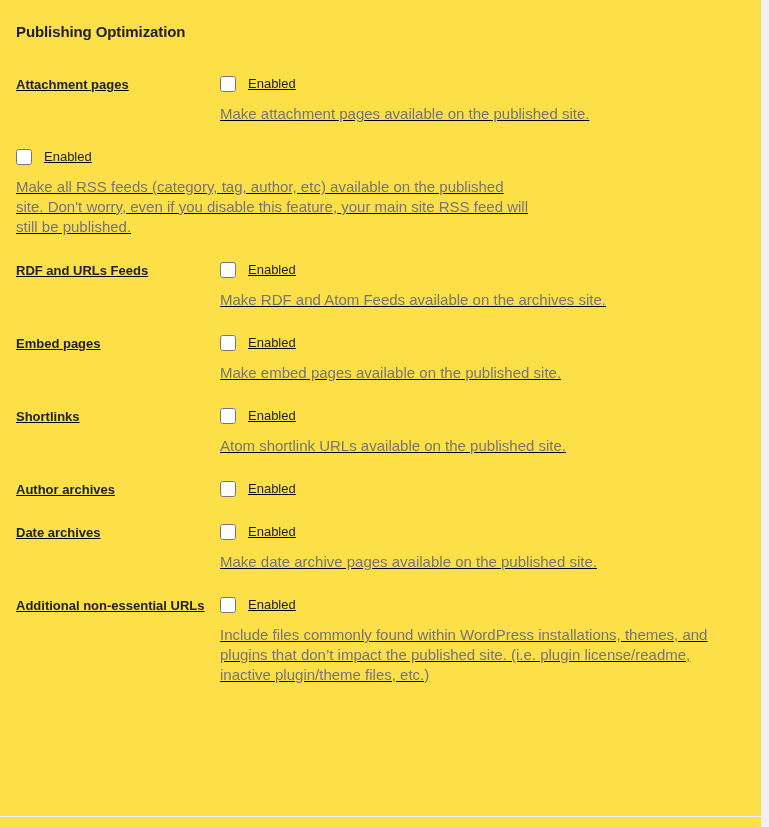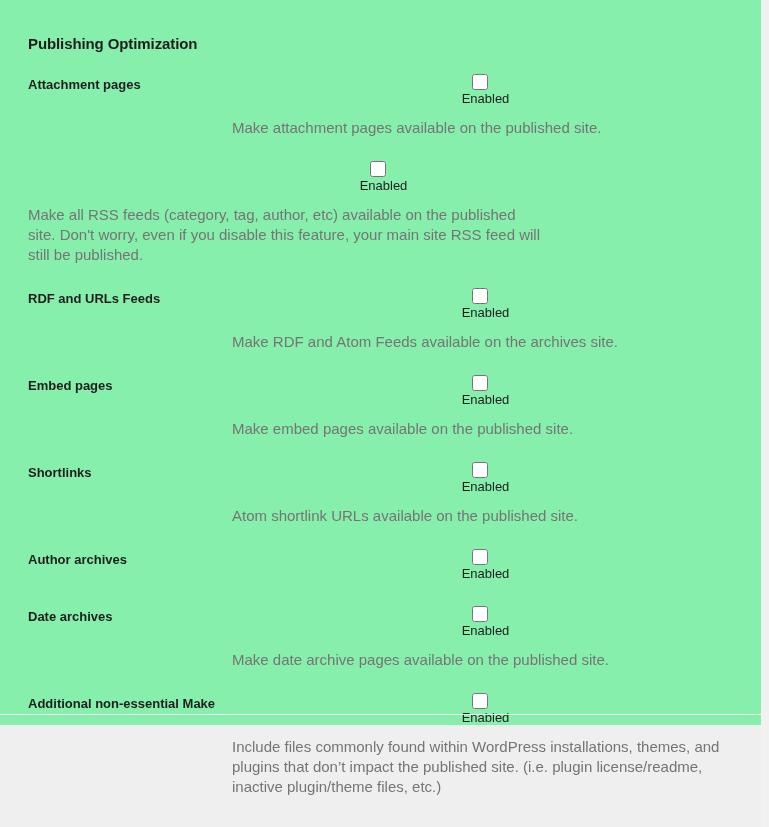--- a/index.html
+++ b/index.html
@@ -11,24 +11,24 @@
     height: 827px;
     background: #efefef;
     font-family: "Liberation Sans", sans-serif;
     -webkit-font-smoothing: antialiased;
     overflow: hidden;
   }
 
   .panel {
     position: relative;
     width: 769px;
-    height: 725px;
-    background: #86efac;
+    height: 827px;
+    background: #fde047;
     box-sizing: border-box;
-    padding: 12px;
+    padding: 0;
   }
 
   
   .right-gutter {
     position: absolute;
     top: 0;
     right: 0;
     width: 8px;
     height: 827px;
     background: #f1f1f1;
@@ -39,21 +39,22 @@
     padding: 22px 16px 0 16px;
     font-size: 15px;
     font-weight: 700;
     line-height: 20px;
     color: #1e1e1e;
     letter-spacing: -0.1px;
   }
 
   .rows {
     padding: 0 16px 0 16px;
-    margin-top: 20px;
+    margin-top: 32px;
+    text-decoration: underline;
   }
 
   .row {
     display: flex;
     align-items: flex-start;
     margin-bottom: 23px;
   }
 
   .row-label {
     width: 204px;
@@ -70,21 +71,20 @@
   .row-field {
     flex: 1 1 auto;
     min-width: 0;
     padding-right: 14px;
   }
 
   .checkbox-line {
     display: flex;
     align-items: center;
     min-height: 20px;
-    flex-direction: column;
   }
 
   .checkbox {
     width: 16px;
     height: 16px;
     box-sizing: border-box;
     background: #ffffff;
     border: 1px solid #757575;
     border-radius: 2px;
     flex: 0 0 16px;
@@ -193,21 +193,21 @@
         <div class="row-label">Date archives</div>
         <div class="row-field">
           <label class="checkbox-line">
             <input type="checkbox" class="checkbox" style="">
             <span class="checkbox-label">Enabled</span>
           </label>
           <div class="help-text">Make date archive pages available on the published site.</div>
         </div>
       </div>
       <div class="row">
-        <div class="row-label">Additional non-essential Make</div>
+        <div class="row-label">Additional non-essential URLs</div>
         <div class="row-field">
           <label class="checkbox-line">
             <input type="checkbox" class="checkbox" style="">
             <span class="checkbox-label">Enabled</span>
           </label>
           <div class="help-text">Include files commonly found within WordPress installations, themes, and plugins that don’t impact the published site. (i.e. plugin license/readme, inactive plugin/theme files, etc.)</div>
         </div>
       </div>
     </div>
 

